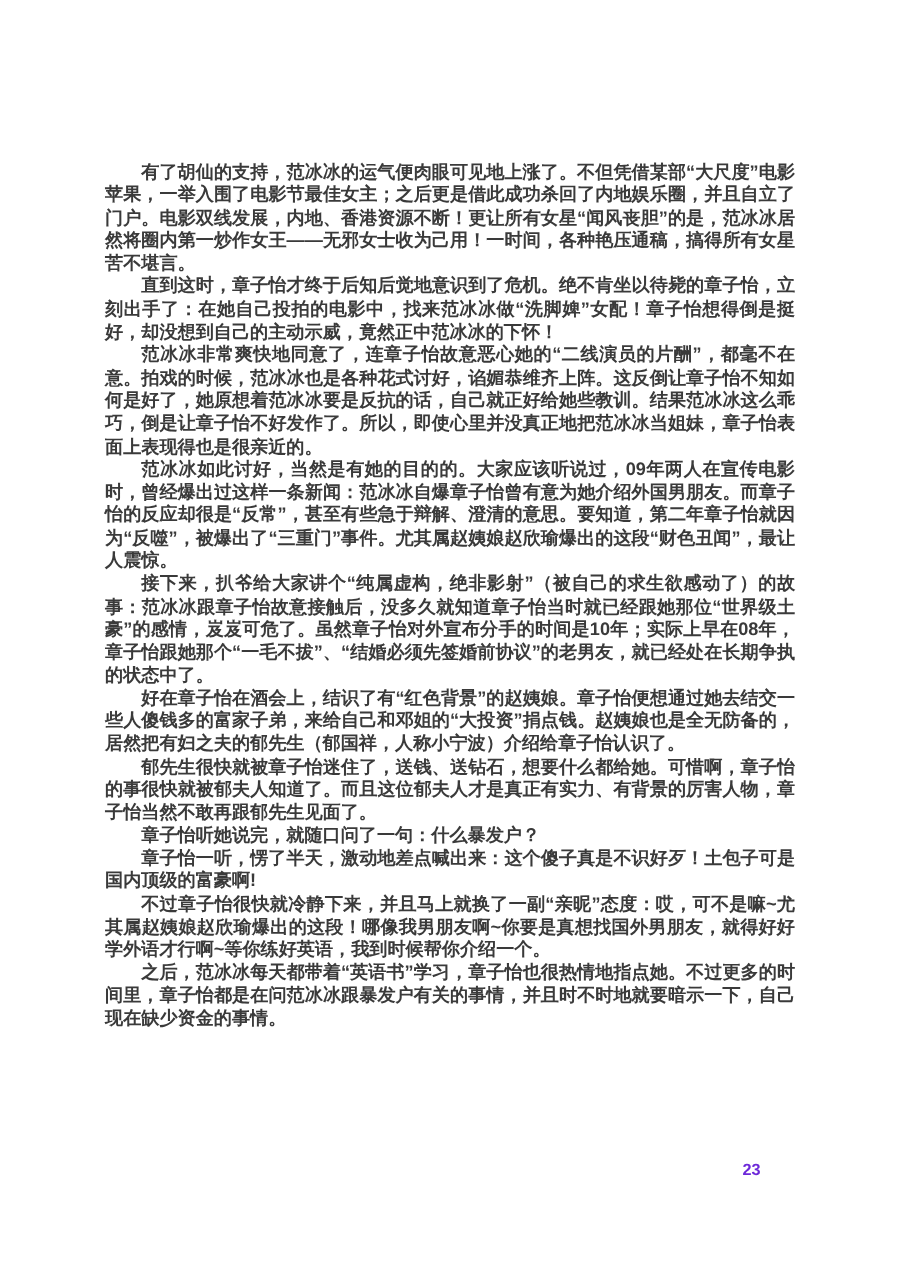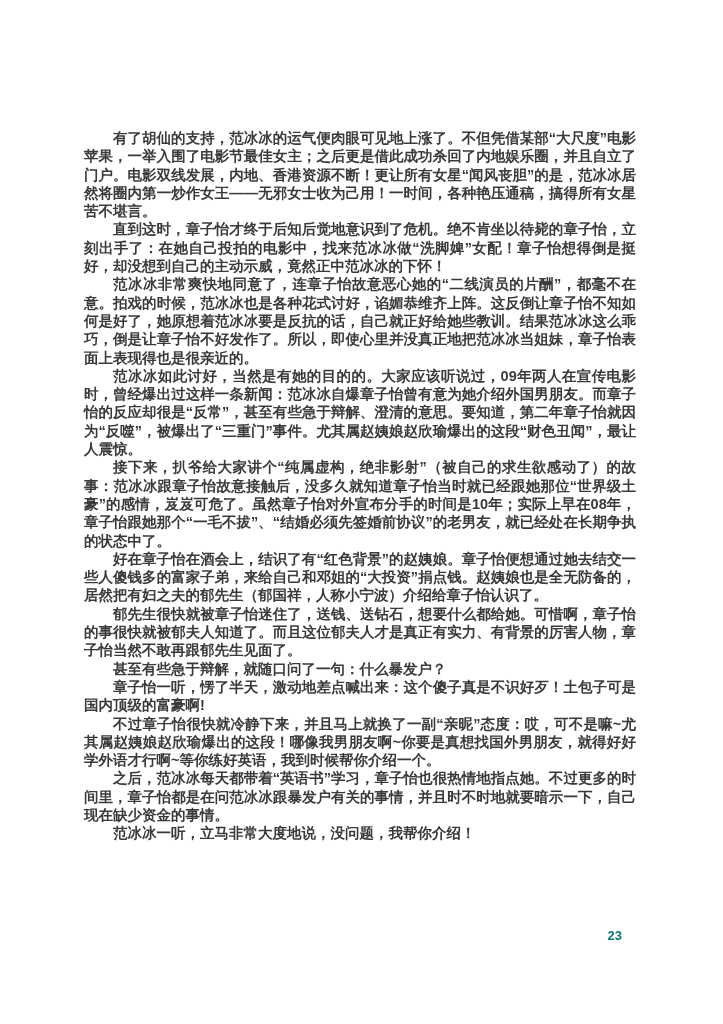--- a/index.html
+++ b/index.html
@@ -32,38 +32,37 @@
   .text-block p {
     margin: 0;
     padding: 0;
     text-indent: 2em;
   }
   .page-number {
     position: absolute;
     top: 928px;
     left: 594px;
     width: 28px;
-    text-align: right;
+    text-align: left;
     font-size: 13px;
     font-weight: 600;
-    color: #0f766e;
+    color: #6d28d9;
   }
 </style>
 </head>
 <body>
 
 <main class="page">
   <div class="text-block">
     <p>有了胡仙的支持，范冰冰的运气便肉眼可见地上涨了。不但凭借某部“大尺度”电影苹果，一举入围了电影节最佳女主；之后更是借此成功杀回了内地娱乐圈，并且自立了门户。电影双线发展，内地、香港资源不断！更让所有女星“闻风丧胆”的是，范冰冰居然将圈内第一炒作女王——无邪女士收为己用！一时间，各种艳压通稿，搞得所有女星苦不堪言。</p>
     <p>直到这时，章子怡才终于后知后觉地意识到了危机。绝不肯坐以待毙的章子怡，立刻出手了：在她自己投拍的电影中，找来范冰冰做“洗脚婢”女配！章子怡想得倒是挺好，却没想到自己的主动示威，竟然正中范冰冰的下怀！</p>
     <p>范冰冰非常爽快地同意了，连章子怡故意恶心她的“二线演员的片酬”，都毫不在意。拍戏的时候，范冰冰也是各种花式讨好，谄媚恭维齐上阵。这反倒让章子怡不知如何是好了，她原想着范冰冰要是反抗的话，自己就正好给她些教训。结果范冰冰这么乖巧，倒是让章子怡不好发作了。所以，即使心里并没真正地把范冰冰当姐妹，章子怡表面上表现得也是很亲近的。</p>
     <p>范冰冰如此讨好，当然是有她的目的的。大家应该听说过，09年两人在宣传电影时，曾经爆出过这样一条新闻：范冰冰自爆章子怡曾有意为她介绍外国男朋友。而章子怡的反应却很是“反常”，甚至有些急于辩解、澄清的意思。要知道，第二年章子怡就因为“反噬”，被爆出了“三重门”事件。尤其属赵姨娘赵欣瑜爆出的这段“财色丑闻”，最让人震惊。</p>
     <p>接下来，扒爷给大家讲个“纯属虚构，绝非影射”（被自己的求生欲感动了）的故事：范冰冰跟章子怡故意接触后，没多久就知道章子怡当时就已经跟她那位“世界级土豪”的感情，岌岌可危了。虽然章子怡对外宣布分手的时间是10年；实际上早在08年，章子怡跟她那个“一毛不拔”、“结婚必须先签婚前协议”的老男友，就已经处在长期争执的状态中了。</p>
     <p>好在章子怡在酒会上，结识了有“红色背景”的赵姨娘。章子怡便想通过她去结交一些人傻钱多的富家子弟，来给自己和邓姐的“大投资”捐点钱。赵姨娘也是全无防备的，居然把有妇之夫的郁先生（郁国祥，人称小宁波）介绍给章子怡认识了。</p>
     <p>郁先生很快就被章子怡迷住了，送钱、送钻石，想要什么都给她。可惜啊，章子怡的事很快就被郁夫人知道了。而且这位郁夫人才是真正有实力、有背景的厉害人物，章子怡当然不敢再跟郁先生见面了。</p>
-    <p>甚至有些急于辩解，就随口问了一句：什么暴发户？</p>
+    <p>章子怡听她说完，就随口问了一句：什么暴发户？</p>
     <p>章子怡一听，愣了半天，激动地差点喊出来：这个傻子真是不识好歹！土包子可是国内顶级的富豪啊!</p>
     <p>不过章子怡很快就冷静下来，并且马上就换了一副“亲昵”态度：哎，可不是嘛~尤其属赵姨娘赵欣瑜爆出的这段！哪像我男朋友啊~你要是真想找国外男朋友，就得好好学外语才行啊~等你练好英语，我到时候帮你介绍一个。</p>
     <p>之后，范冰冰每天都带着“英语书”学习，章子怡也很热情地指点她。不过更多的时间里，章子怡都是在问范冰冰跟暴发户有关的事情，并且时不时地就要暗示一下，自己现在缺少资金的事情。</p>
-    <p>范冰冰一听，立马非常大度地说，没问题，我帮你介绍！</p>
   </div>
   <div class="page-number">23</div>
 </main>
 
 </body></html>

